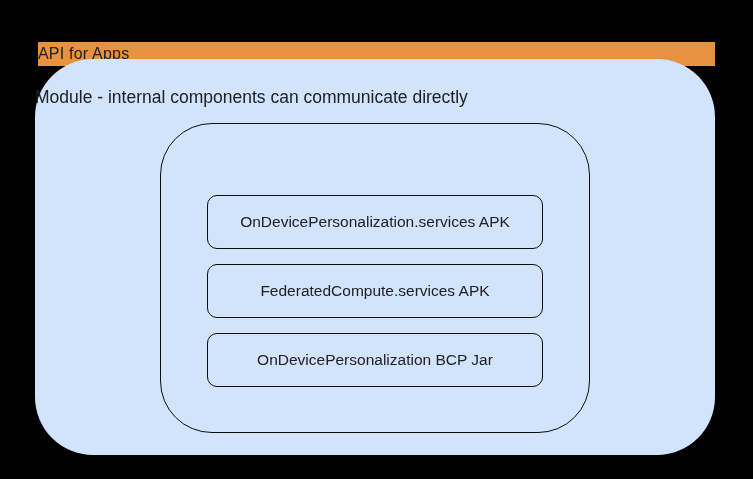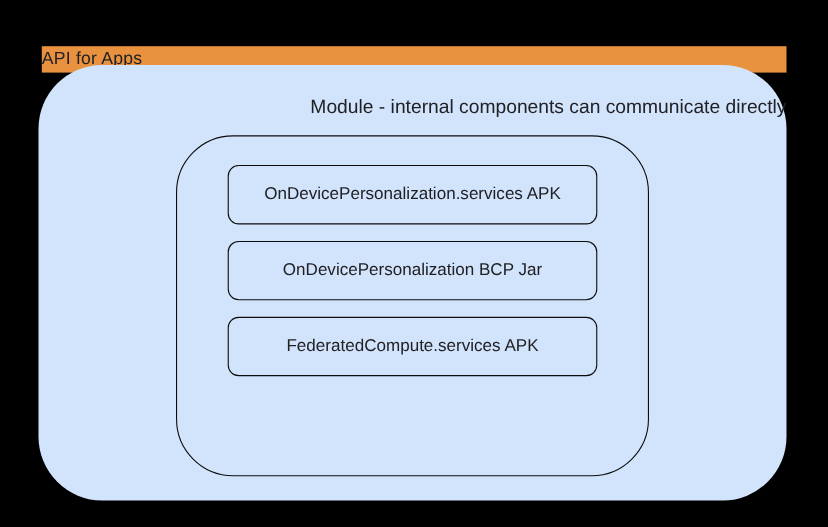--- a/index.html
+++ b/index.html
@@ -46,37 +46,38 @@
     width: 680px;
     height: 396px;
     background: var(--module-blue);
     border-radius: 58px;
   }
   .module-title {
     position: absolute;
     top: 28px;
     left: 0;
     width: 100%;
-    text-align: right;
+    text-align: left;
     font-size: 17.5px;
     color: var(--ink);
   }
   .inner-group {
     position: absolute;
     left: 125px;
     top: 64px;
     width: 430px;
     height: 310px;
     border: 1.5px solid var(--outline);
     border-radius: 52px;
     display: flex;
     flex-direction: column;
     align-items: center;
     padding-top: 26px;
     gap: 15px;
+    justify-content: center;
   }
   .component-box {
     width: 336px;
     height: 54px;
     border: 1.5px solid var(--outline);
     border-radius: 10px;
     display: flex;
     align-items: center;
     justify-content: center;
     background: transparent;
@@ -99,24 +100,24 @@
   <div class="module">
     <div class="module-title">Module - internal components can communicate directly</div>
 
     <div class="inner-group">
 
       <div class="component-box">
         <span class="component-label">OnDevicePersonalization.services APK</span>
       </div>
 
       <div class="component-box">
-        <span class="component-label">OnDevicePersonalization BCP Jar</span>
+        <span class="component-label">FederatedCompute.services APK</span>
       </div>
 
       <div class="component-box">
-        <span class="component-label">FederatedCompute.services APK</span>
+        <span class="component-label">OnDevicePersonalization BCP Jar</span>
       </div>
 
 
     </div>
   </div>
 
 </div>
 
 </body></html>

